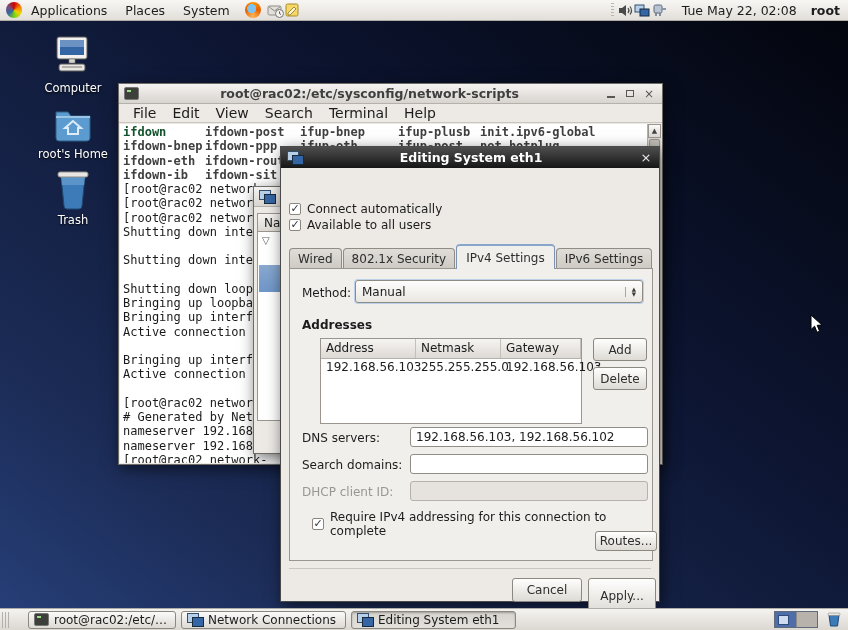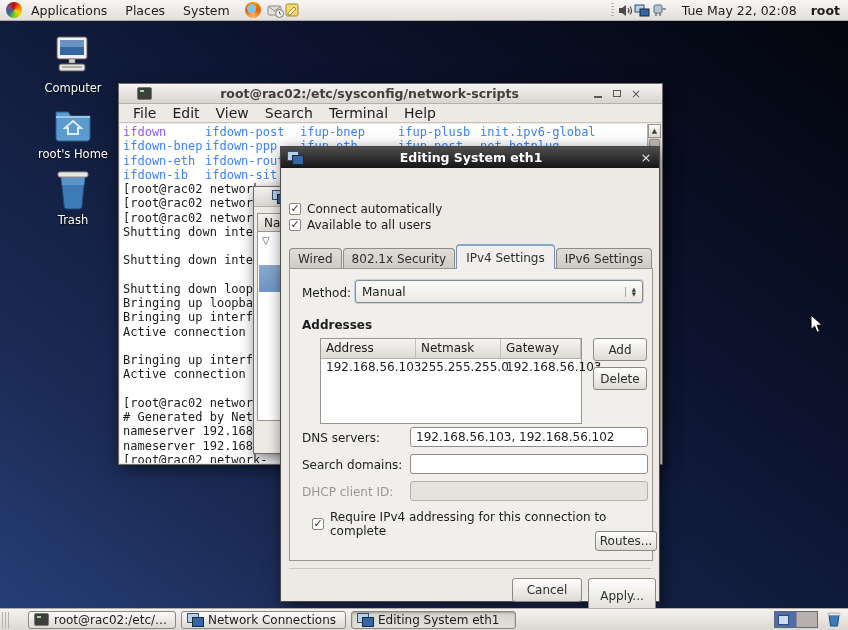--- a/index.html
+++ b/index.html
@@ -26,21 +26,21 @@
   .panel-user { font-weight:bold; padding-right:8px; font-size:12.5px; }
 
   
   .desk-icon { position:absolute; width:96px; text-align:center; color:#fff; font-size:11.5px;
     text-shadow:0 1px 2px rgba(0,0,0,.95); }
   .desk-icon svg { display:block; margin:0 auto 3px; }
 
   
   .win { position:absolute; box-shadow:2px 4px 14px rgba(0,0,0,.55); border:1px solid #6f6b66; background:#edeae6; }
   .titlebar-light { height:20px; background:linear-gradient(#f5f3f1,#d8d4cf); border-bottom:1px solid #b4b0aa;
-    display:flex; align-items:center; padding:0 18px; }
+    display:flex; align-items:center; padding:0 5px; }
   .titlebar-light .title { flex:1; text-align:center; font-weight:bold; color:#3f3f3f; font-size:12.5px;
     white-space:nowrap; overflow:hidden; }
   .winbtn { width:16px; height:14px; display:flex; align-items:center; justify-content:center;
     color:#5a5751; font-size:12px; margin-left:3px; cursor:default; }
   .winbtn .maxbox { width:8px; height:7px; border:1.5px solid #5a5751; display:block; }
   .minbar { width:8px; height:2px; background:#5a5751; display:block; margin-top:6px; }
 
   
   .term-ic { width:15px; height:13px; background:#3d3f3a; border:1px solid #777; border-radius:2px; position:relative; }
   .term-ic::after { content:""; position:absolute; left:2px; top:2px; width:4px; height:2px; background:#9fe08a; }
@@ -52,22 +52,22 @@
 
   
   #terminal { left:118px; top:83px; width:545px; height:382px; }
   .menubar { height:19px; background:#edeae6; border-bottom:1px solid #c8c4be; display:flex; align-items:center; padding-left:6px; }
   .menubar span { padding:0 8px; font-size:14px; }
   .term-body { position:absolute; left:1px; right:1px; top:40px; bottom:1px; background:#fff; overflow:hidden; }
   .term-text { position:absolute; left:3px; top:1px; font-family:"DejaVu Sans Mono","Liberation Mono",monospace;
     font-size:12px; line-height:14.25px; white-space:pre; color:#1a1a1a; }
   .term-line { height:14.25px; }
   .ls-col { display:inline-block; }
-  .c-cyan { color:#8b5cf6; font-weight:normal; }
-  .c-green { color:#3b82f6; font-weight:normal; }
+  .c-cyan { color:#14532d; font-weight:bold; }
+  .c-green { color:#404040; font-weight:bold; }
   .scrollbar { position:absolute; right:0; top:0; bottom:0; width:14px; background:#d9d5d0; border-left:1px solid #b4b0aa; }
   .sb-btn { height:14px; background:linear-gradient(#fbfaf9,#dcd8d2); border:1px solid #9a968f;
     font-size:7px; color:#444; display:flex; align-items:center; justify-content:center; }
   .sb-thumb { position:absolute; top:15px; left:1px; width:11px; height:120px; background:#c1bdb6; border:1px solid #96928b; border-radius:2px; }
 
   
   #netconn { left:253px; top:186px; width:180px; height:268px; }
   #netconn .titlebar-light { height:20px; }
   .nc-colhdr { position:absolute; left:3px; top:26px; width:170px; height:19px;
     background:linear-gradient(#f6f4f2,#ddd9d4); border:1px solid #9a968f; padding:2px 6px; font-size:12px; }

